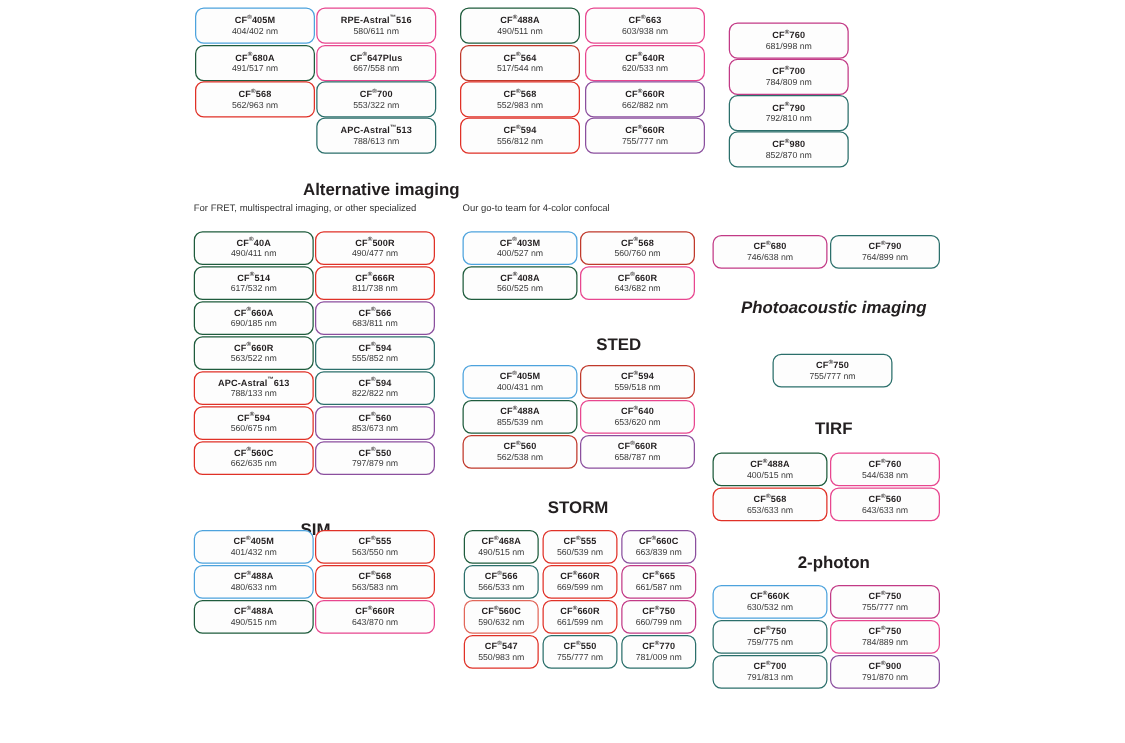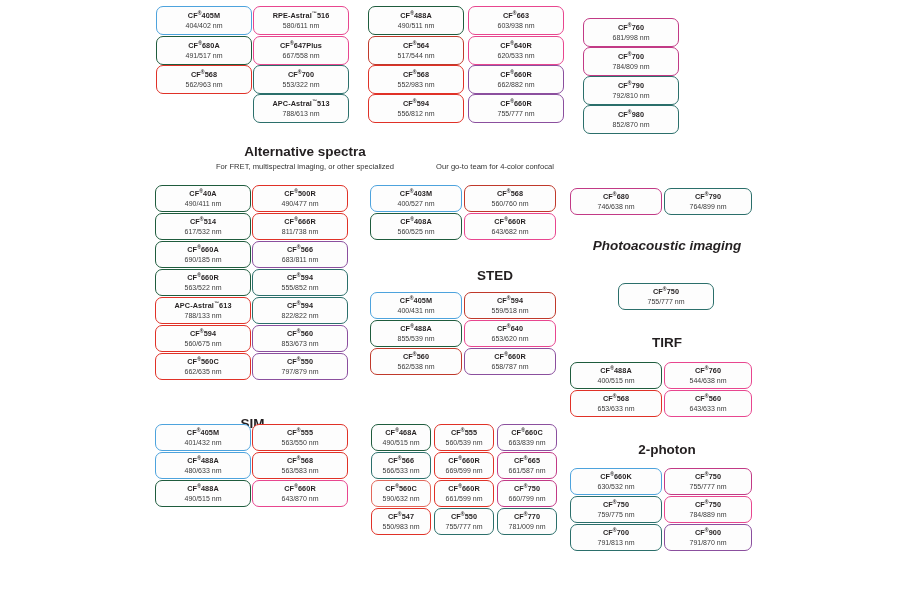--- a/index.html
+++ b/index.html
@@ -56,21 +56,21 @@
     color:#231f20;
     text-align:center;
     white-space:nowrap;
   }
   .sec-title.two-line{white-space:normal;line-height:1.12;font-style:italic;}
   .sec-sub{
     position:absolute;
     font-size:7.6px;
     font-weight:normal;
     color:#333;
-    text-align:center;
+    text-align:left;
     white-space:nowrap;
   }
 </style>
 </head>
 <body>
 
 <div class="canvas" id="canvas">
     <div class="cell" style="left: 156px; top: 6px; width: 96px; height: 29px; border-color: rgb(77, 163, 221);">
       <div class="nm-name"><span>CF</span><span class="sup">®</span><span>405M</span></div>
       <div class="nm-val">404/402 nm</div>
@@ -140,21 +140,21 @@
       <div class="nm-val">784/809 nm</div>
     </div>
     <div class="cell" style="left: 583px; top: 76px; width: 96px; height: 29px; border-color: rgb(43, 111, 107);">
       <div class="nm-name"><span>CF</span><span class="sup">®</span><span>790</span></div>
       <div class="nm-val">792/810 nm</div>
     </div>
     <div class="cell" style="left: 583px; top: 105px; width: 96px; height: 29px; border-color: rgb(43, 111, 107);">
       <div class="nm-name"><span>CF</span><span class="sup">®</span><span>980</span></div>
       <div class="nm-val">852/870 nm</div>
     </div>
-    <div class="sec-title" style="left: 155px; top: 144px; width: 300px;">Alternative spectra</div>
+    <div class="sec-title" style="left: 155px; top: 144px; width: 300px;">Alternative imaging</div>
     <div class="sec-sub" style="left: 155px; top: 162px; width: 300px;">For FRET, multispectral imaging, or other specialized</div>
     <div class="cell" style="left: 155px; top: 185px; width: 96px; height: 27px; border-color: rgb(31, 92, 61);">
       <div class="nm-name"><span>CF</span><span class="sup">®</span><span>40A</span></div>
       <div class="nm-val">490/411 nm</div>
     </div>
     <div class="cell" style="left: 155px; top: 213px; width: 96px; height: 27px; border-color: rgb(31, 92, 61);">
       <div class="nm-name"><span>CF</span><span class="sup">®</span><span>514</span></div>
       <div class="nm-val">617/532 nm</div>
     </div>
     <div class="cell" style="left: 155px; top: 241px; width: 96px; height: 27px; border-color: rgb(31, 92, 61);">
@@ -320,20 +320,21 @@
       <div class="nm-val">563/550 nm</div>
     </div>
     <div class="cell" style="left: 252px; top: 452px; width: 96px; height: 27px; border-color: rgb(224, 49, 39);">
       <div class="nm-name"><span>CF</span><span class="sup">®</span><span>568</span></div>
       <div class="nm-val">563/583 nm</div>
     </div>
     <div class="cell" style="left: 252px; top: 480px; width: 96px; height: 27px; border-color: rgb(232, 70, 143);">
       <div class="nm-name"><span>CF</span><span class="sup">®</span><span>660R</span></div>
       <div class="nm-val">643/870 nm</div>
     </div>
+    <div class="sec-title" style="left: 370px; top: 398px; width: 185px;">STORM</div>
     <div class="cell" style="left: 371px; top: 424px; width: 60px; height: 27px; border-color: rgb(31, 92, 61);">
       <div class="nm-name"><span>CF</span><span class="sup">®</span><span>468A</span></div>
       <div class="nm-val">490/515 nm</div>
     </div>
     <div class="cell" style="left: 371px; top: 452px; width: 60px; height: 27px; border-color: rgb(43, 111, 107);">
       <div class="nm-name"><span>CF</span><span class="sup">®</span><span>566</span></div>
       <div class="nm-val">566/533 nm</div>
     </div>
     <div class="cell" style="left: 371px; top: 480px; width: 60px; height: 27px; border-color: rgb(226, 103, 90);">
       <div class="nm-name"><span>CF</span><span class="sup">®</span><span>560C</span></div>

